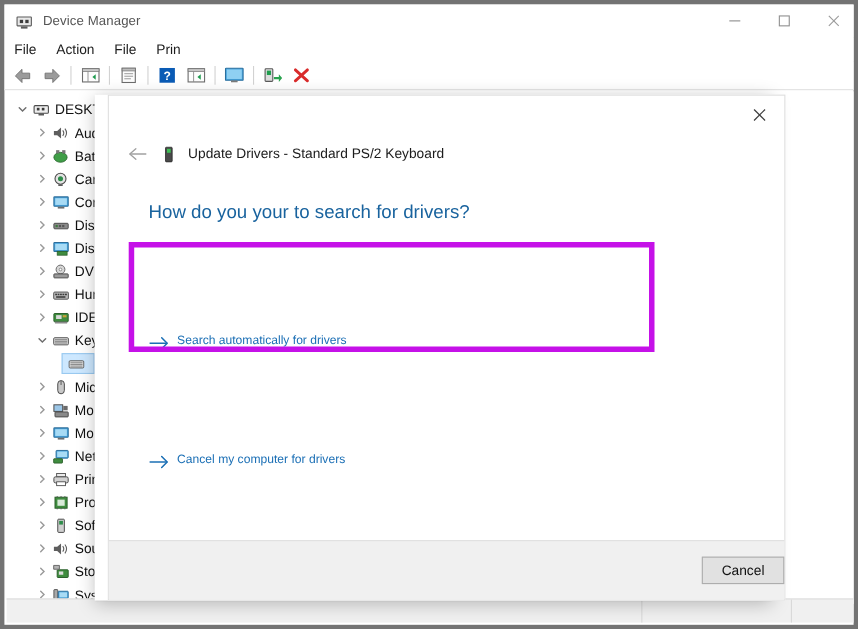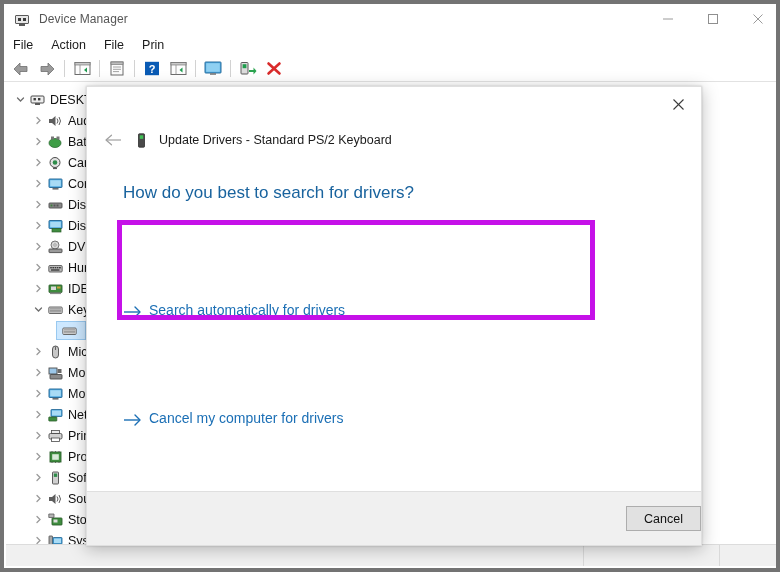--- a/index.html
+++ b/index.html
@@ -194,21 +194,21 @@
   .dialog-shadow {
     position: absolute;
     left: 82px; top: 82px;
     width: 616px;
     height: 460px;
     background: #ffffff;
     box-shadow: 0 3px 16px rgba(0,0,0,0.26), 0 0 2px rgba(0,0,0,0.18);
   }
   .dialog {
     position: absolute;
-    left: 0; top: 0;
+    left: 12px; top: 0;
     width: 616px;
     height: 460px;
     background: #ffffff;
     border: 1px solid #dfdfdf;
     box-sizing: border-box;
     display: flex;
     flex-direction: column;
   }
   .dlg-top {
     height: 40px;
@@ -266,21 +266,21 @@
     display: flex;
     align-items: flex-start;
   }
   .opt-arrow {
     width: 26px;
     min-width: 26px;
     color: #1b6fb5;
     padding-top: 4px;
   }
   .opt-title {
-    font-size: 14px;
+    font-size: 11px;
     color: #1b6fb5;
     line-height: 19px;
   }
   .opt-desc {
     font-size: 11.5px;
     color: #23679f;
     line-height: 15px;
     margin-top: 2px;
     max-width: 420px;
   }
@@ -837,21 +837,21 @@
         <div class="dlg-hdr-icon">
           <svg width="13" height="15" viewBox="0 0 13 15">
             <rect x="3.5" y="0.8" width="6" height="13.4" rx="0.8" fill="#4a4a4a" stroke="#2f2f2f" stroke-width="0.8"></rect>
             <rect x="4.8" y="2.3" width="3.4" height="3.6" fill="#3fbf55"></rect>
           </svg>
         </div>
         <div class="dlg-hdr-title">Update Drivers - Standard PS/2 Keyboard</div>
       </div>
 
       <div class="dlg-body">
-        <div class="dlg-question">How do you best to search for drivers?</div>
+        <div class="dlg-question">How do you your to search for drivers?</div>
 
         <div class="opt1-wrap">
           <div class="option">
             <div class="opt-arrow">
               <svg width="20" height="14" viewBox="0 0 20 14">
                 <line x1="1" y1="7" x2="17" y2="7" stroke="#1b6fb5" stroke-width="1.4"></line>
                 <path d="M12 2 L17 7 L12 12" fill="none" stroke="#1b6fb5" stroke-width="1.4" stroke-linecap="round" stroke-linejoin="round"></path>
               </svg>
             </div>
             <div>

